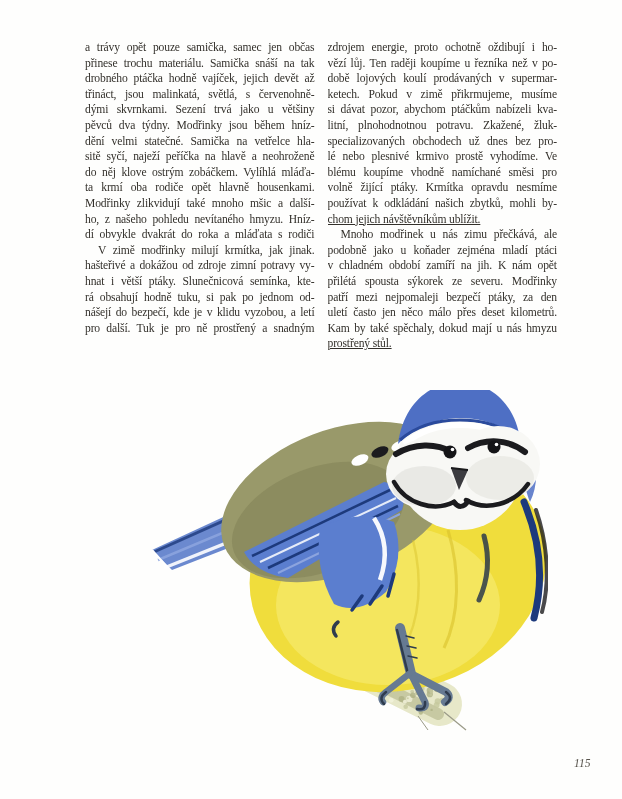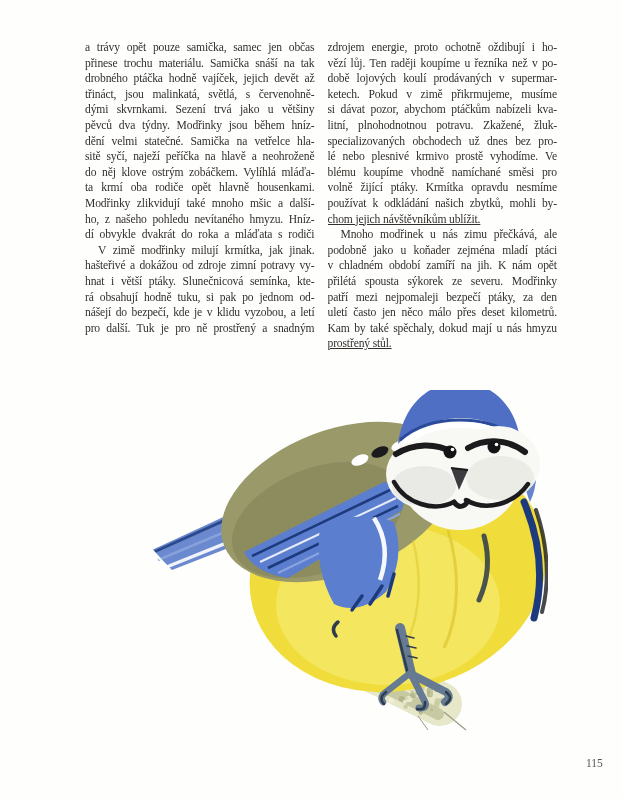--- a/index.html
+++ b/index.html
@@ -21,23 +21,22 @@
     height:15.6px;line-height:15.6px;
     font-size:11.6px;letter-spacing:-0.15px;
     color:var(--text,#333);
     overflow:hidden;white-space:nowrap;
   }
   .line span{flex:0 0 auto;}
   .line.plain{display:block;text-decoration:underline;}
   .line.indent{padding-left:13px;}
   .page-number{
     position:absolute;left:574px;top:757px;
-    font-size:11.5px;
+    font-size:11.5px;font-style:italic;
     color:var(--page_number,#57534c);
-    margin-left:12px;
   }
   .illustration{
     position:absolute;left:148px;top:390px;width:400px;height:345px;
   }
   .illustration svg{display:block;width:100%;height:100%;}
 </style>
 </head>
 <body>
 
 <div class="page">

